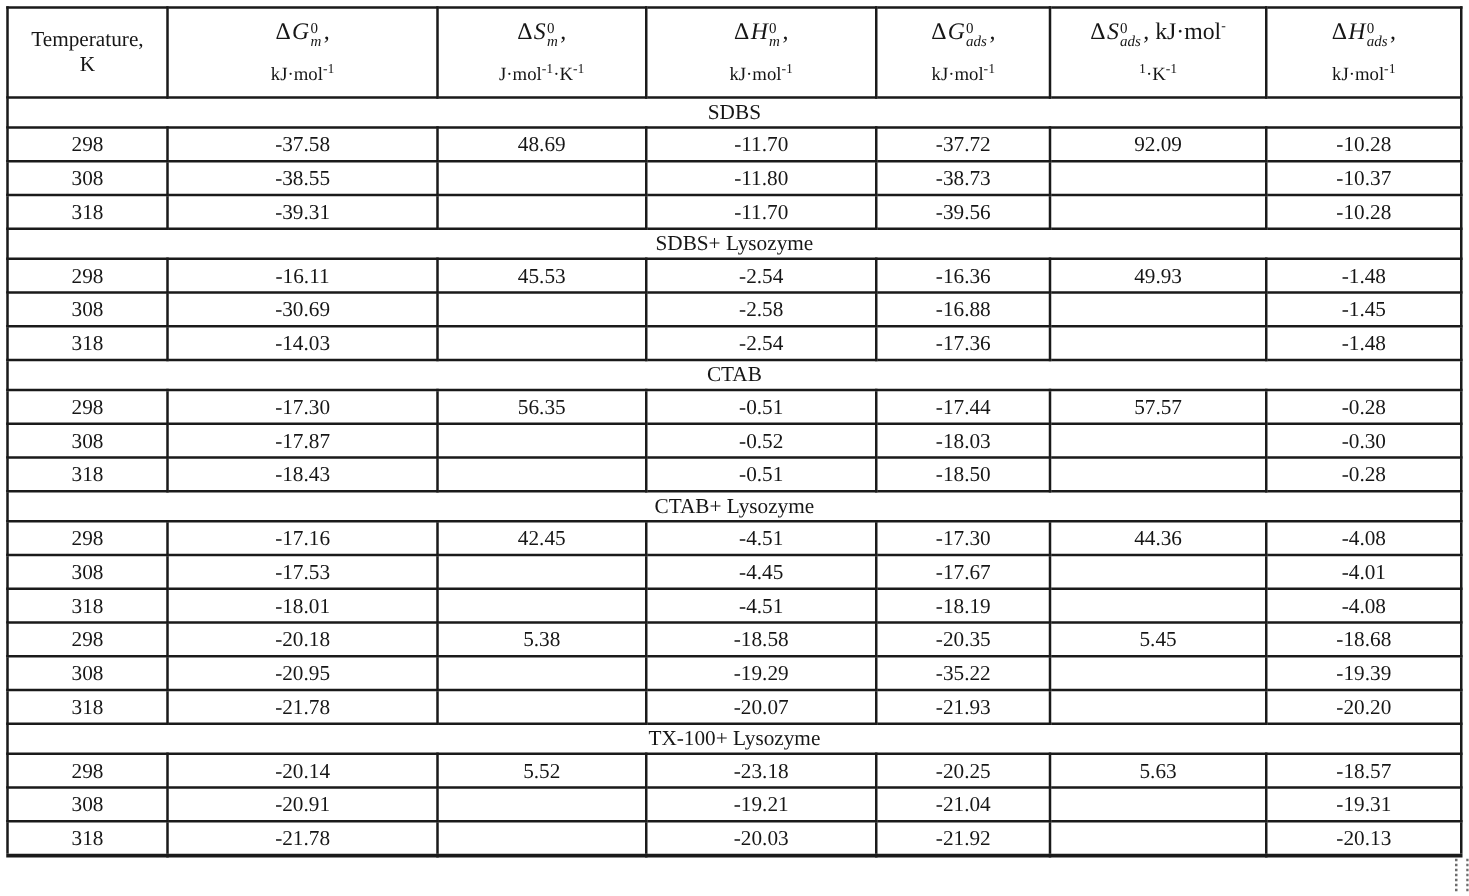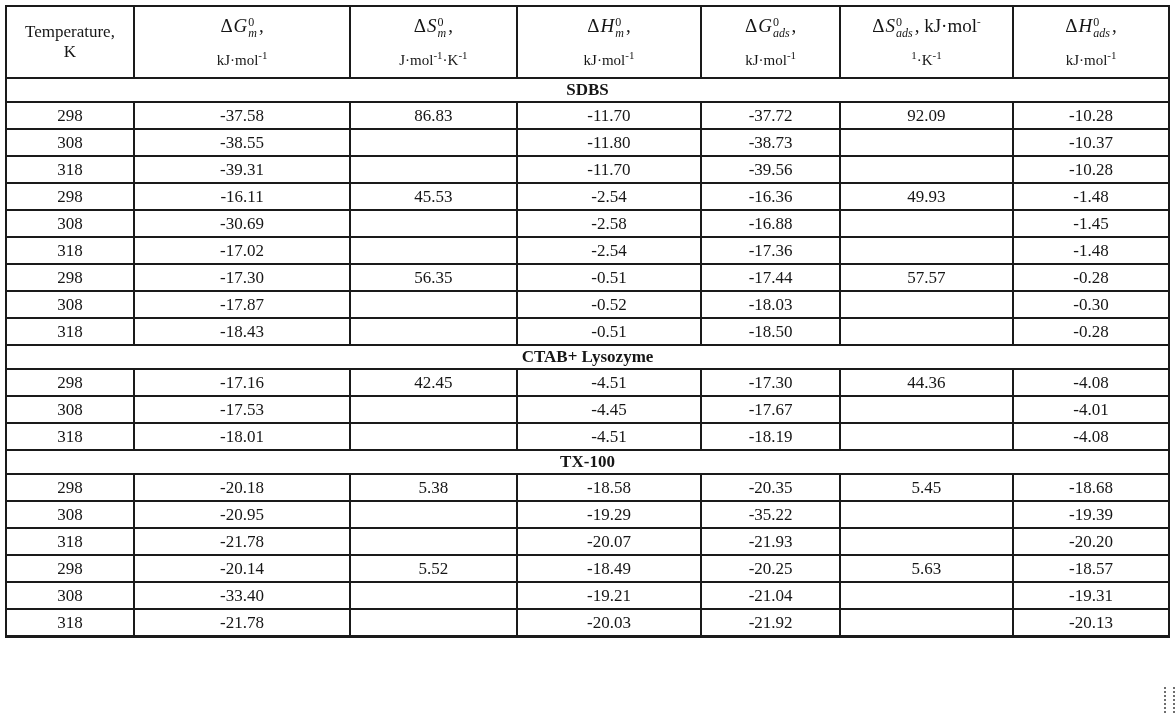--- a/index.html
+++ b/index.html
@@ -30,21 +30,21 @@
   table.thermo th,
   table.thermo td {
     border: 2px solid #1a1a1a;
     text-align: center;
     vertical-align: middle;
     padding: 0 2px;
     overflow: hidden;
     white-space: nowrap;
   }
   thead th { height: 70px; font-weight: normal; }
-  tr.section-row td { height: 22px; font-size: 17px; font-weight: bold; }
+  tr.section-row td { height: 22px; font-size: 17px; }
   tr.data-row td { height: 25px; font-size: 17px; }
 
   .h1 { font-size: 19px; line-height: 22px; }
   .h2 { font-size: 15px; line-height: 17px; margin-top: 14px; }
   th.plain .h1, th.plain .h2 { font-size: 17px; line-height: 20px; margin-top: 0; }
 
   .mi { font-style: italic; padding-left: 1px; }
   sup { font-size: 11px; line-height: 0; }
   .stack {
     display: inline-flex;
@@ -134,21 +134,21 @@
           </th>
         </tr>
       </thead>
     <tbody>
         <tr class="section-row">
           <td colspan="7">SDBS</td>
         </tr>
         <tr class="data-row">
           <td>298</td>
           <td>-37.58</td>
-          <td>86.83</td>
+          <td>48.69</td>
           <td>-11.70</td>
           <td>-37.72</td>
           <td>92.09</td>
           <td>-10.28</td>
         </tr>
         <tr class="data-row">
           <td>308</td>
           <td>-38.55</td>
           <td></td>
           <td>-11.80</td>
@@ -157,20 +157,23 @@
           <td>-10.37</td>
         </tr>
         <tr class="data-row">
           <td>318</td>
           <td>-39.31</td>
           <td></td>
           <td>-11.70</td>
           <td>-39.56</td>
           <td></td>
           <td>-10.28</td>
+        </tr>
+        <tr class="section-row">
+          <td colspan="7">SDBS+ Lysozyme</td>
         </tr>
         <tr class="data-row">
           <td>298</td>
           <td>-16.11</td>
           <td>45.53</td>
           <td>-2.54</td>
           <td>-16.36</td>
           <td>49.93</td>
           <td>-1.48</td>
         </tr>
@@ -178,26 +181,29 @@
           <td>308</td>
           <td>-30.69</td>
           <td></td>
           <td>-2.58</td>
           <td>-16.88</td>
           <td></td>
           <td>-1.45</td>
         </tr>
         <tr class="data-row">
           <td>318</td>
-          <td>-17.02</td>
+          <td>-14.03</td>
           <td></td>
           <td>-2.54</td>
           <td>-17.36</td>
           <td></td>
           <td>-1.48</td>
+        </tr>
+        <tr class="section-row">
+          <td colspan="7">CTAB</td>
         </tr>
         <tr class="data-row">
           <td>298</td>
           <td>-17.30</td>
           <td>56.35</td>
           <td>-0.51</td>
           <td>-17.44</td>
           <td>57.57</td>
           <td>-0.28</td>
         </tr>
@@ -242,23 +248,20 @@
         </tr>
         <tr class="data-row">
           <td>318</td>
           <td>-18.01</td>
           <td></td>
           <td>-4.51</td>
           <td>-18.19</td>
           <td></td>
           <td>-4.08</td>
         </tr>
-        <tr class="section-row">
-          <td colspan="7">TX-100</td>
-        </tr>
         <tr class="data-row">
           <td>298</td>
           <td>-20.18</td>
           <td>5.38</td>
           <td>-18.58</td>
           <td>-20.35</td>
           <td>5.45</td>
           <td>-18.68</td>
         </tr>
         <tr class="data-row">
@@ -272,32 +275,35 @@
         </tr>
         <tr class="data-row">
           <td>318</td>
           <td>-21.78</td>
           <td></td>
           <td>-20.07</td>
           <td>-21.93</td>
           <td></td>
           <td>-20.20</td>
         </tr>
+        <tr class="section-row">
+          <td colspan="7">TX-100+ Lysozyme</td>
+        </tr>
         <tr class="data-row">
           <td>298</td>
           <td>-20.14</td>
           <td>5.52</td>
-          <td>-18.49</td>
+          <td>-23.18</td>
           <td>-20.25</td>
           <td>5.63</td>
           <td>-18.57</td>
         </tr>
         <tr class="data-row">
           <td>308</td>
-          <td>-33.40</td>
+          <td>-20.91</td>
           <td></td>
           <td>-19.21</td>
           <td>-21.04</td>
           <td></td>
           <td>-19.31</td>
         </tr>
         <tr class="data-row">
           <td>318</td>
           <td>-21.78</td>
           <td></td>

